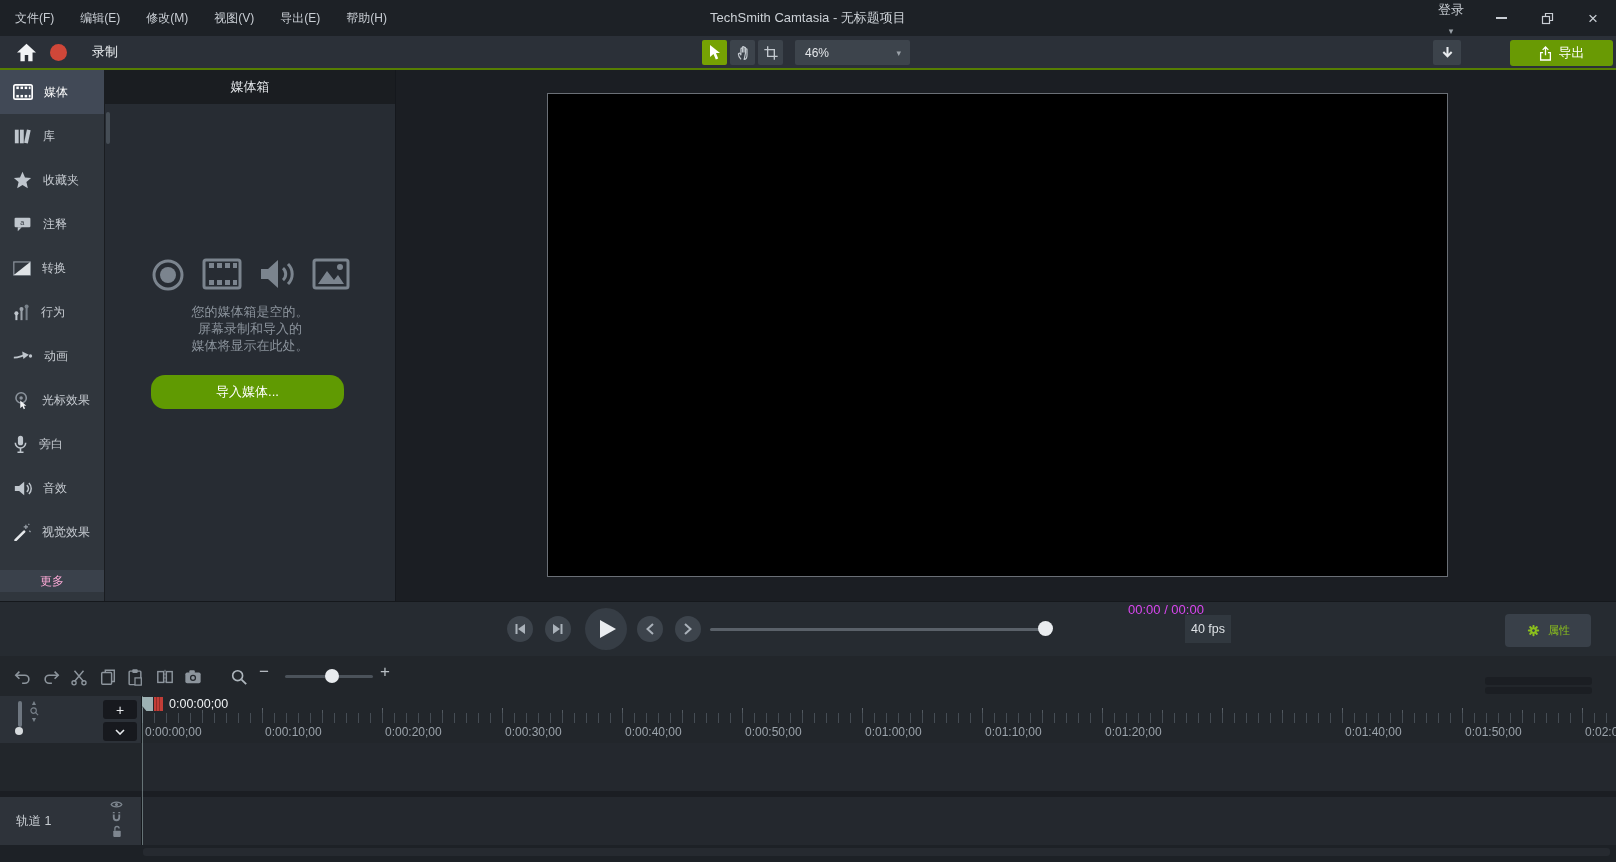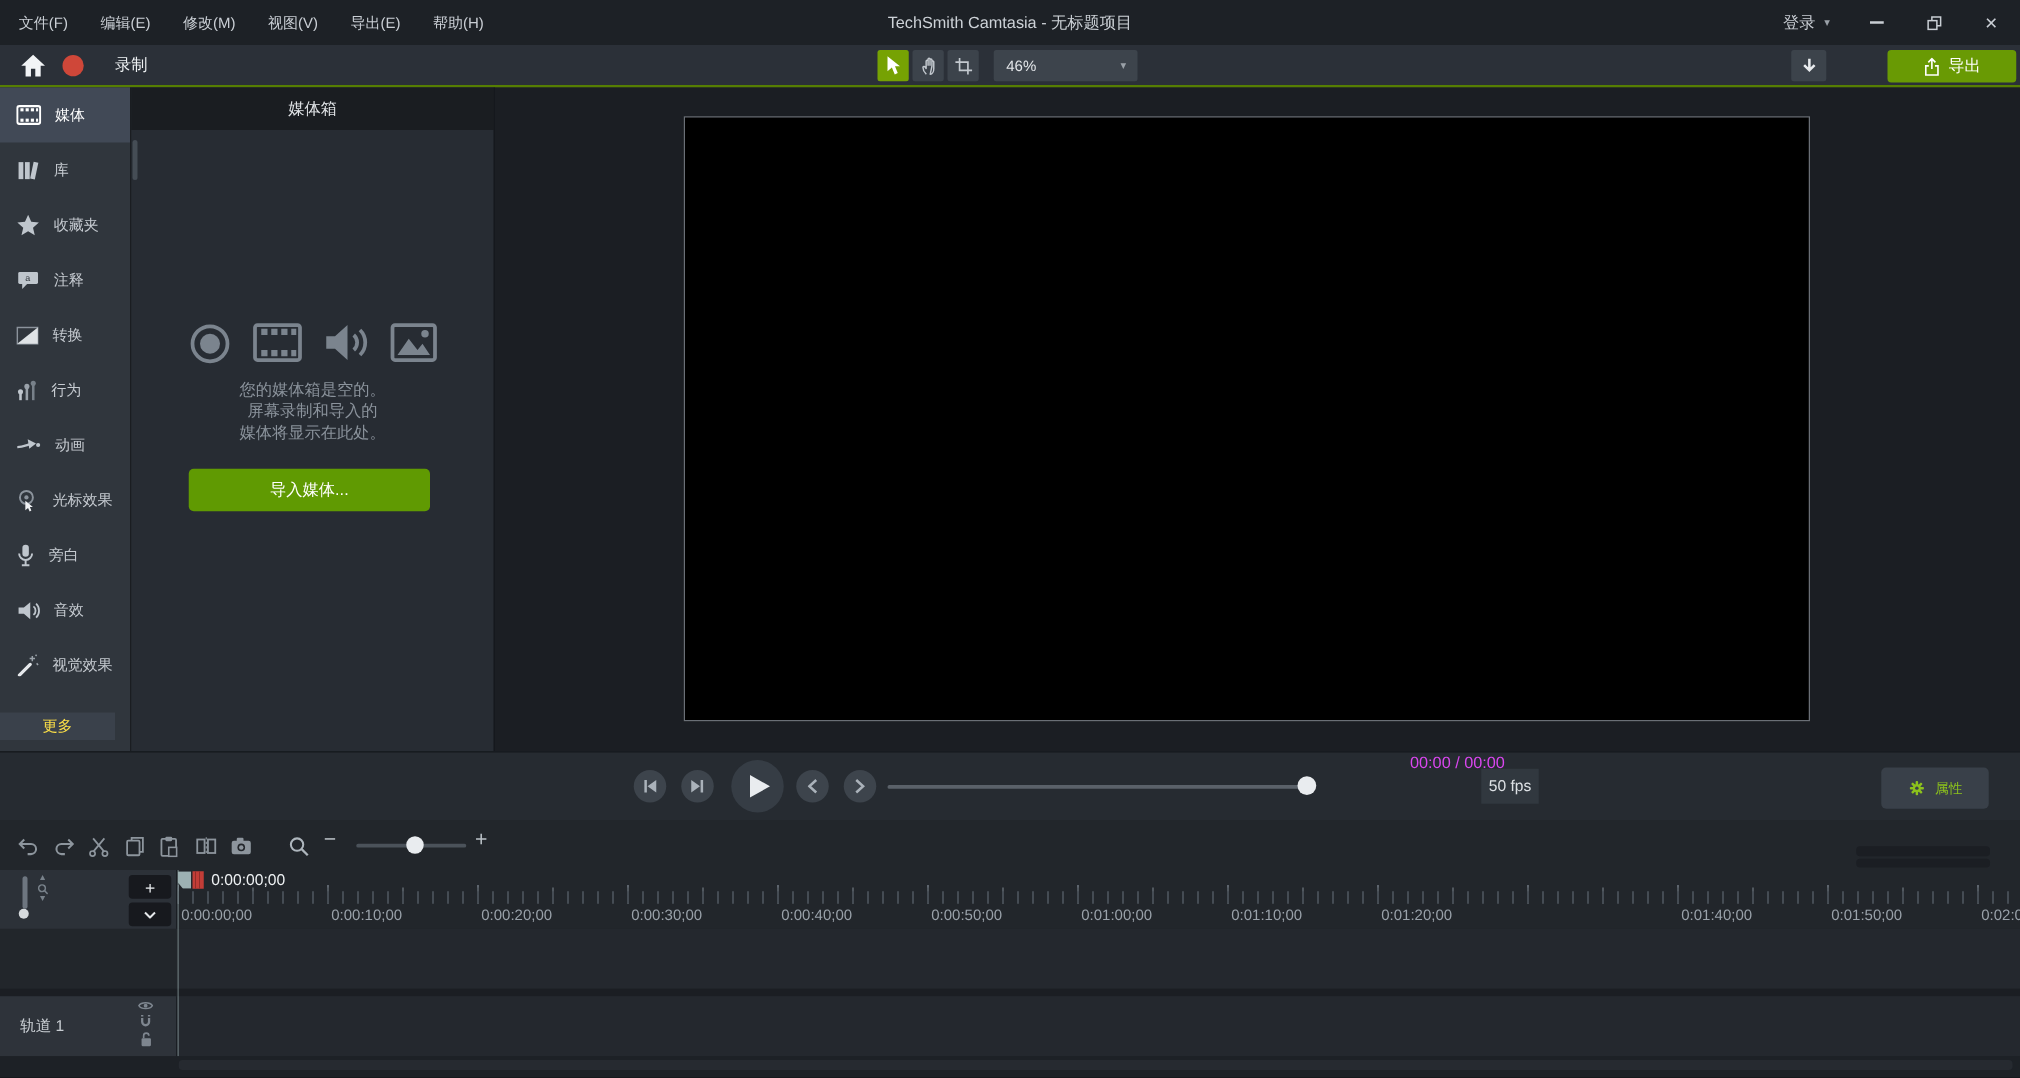--- a/index.html
+++ b/index.html
@@ -10,21 +10,21 @@
   .flex{display:flex;align-items:center;gap:16px;}
   svg{display:block;}
 
   
   .titlebar{left:0;top:0;width:1616px;height:36px;background:#1d2126;}
   .menus{left:2px;top:0;height:36px;display:flex;}
   .menu-item{padding:0 13px;line-height:36px;font-size:12px;color:#c9ced4;cursor:default;}
   .win-title{left:0;top:0;width:1616px;height:36px;text-align:center;line-height:36px;
              font-size:13px;color:#cdd2d7;pointer-events:none;}
   .tb-right{right:0;top:0;height:36px;display:flex;align-items:center;}
-  .signin{padding:0 14px;font-size:13px;color:#c9ced4;display:flex;align-items:center;gap:7px;}
+  .signin{padding:0 14px;font-size:13px;color:#c9ced4;display:flex;align-items:center;gap:7px;flex-direction:column;}
   .caret{font-size:9px;color:#9aa1a8;}
   .winbtn{width:46px;height:36px;display:flex;align-items:center;justify-content:center;color:#c9ced4;}
   .min-glyph{width:11px;height:2px;background:#c9ced4;}
   .close-glyph{font-size:17px;line-height:1;color:#c9ced4;}
 
   
   .toolbar{left:0;top:36px;width:1616px;height:32px;background:#2b3038;border-bottom:2px solid #567e02;}
   .record-dot{width:17px;height:17px;border-radius:50%;background:#cf4739;}
   .record-label{font-size:13px;color:#eef1f3;margin-left:9px;}
   .toolbtn{width:25px;height:25px;border-radius:2px;display:flex;align-items:center;justify-content:center;background:#3c434b;}
@@ -34,33 +34,33 @@
   .zoom-dd .caret{position:absolute;right:9px;}
   .export-btn{left:1510px;top:4px;width:103px;height:26px;background:#699a04;border-radius:3px;
               display:flex;align-items:center;justify-content:center;gap:7px;color:#fff;font-size:13px;}
   .dl-btn{left:1433px;top:4px;width:28px;height:25px;background:#3c434b;border-radius:2px;
           display:flex;align-items:center;justify-content:center;}
 
   
   .sidebar{left:0;top:70px;width:104px;height:531px;background:#30363d;}
   .side-item{height:44px;display:flex;align-items:center;padding-left:13px;gap:11px;font-size:12px;color:#c6cbd1;}
   .side-item.sel{background:#414956;color:#fff;}
-  .side-more{position:absolute;left:0;top:500px;width:92px;height:22px;background:#3a414b;
-             display:flex;align-items:center;justify-content:center;font-size:12px;color:#fde047;}
+  .side-more{position:absolute;left:0;top:500px;width:104px;height:22px;background:#3a414b;
+             display:flex;align-items:center;justify-content:center;font-size:12px;color:#f9a8d4;}
   .panel-plus{left:104px;top:570px;width:27px;height:22px;background:#22262c;color:#dfe3e6;
               display:flex;align-items:center;justify-content:center;font-size:15px;}
 
   
   .media-panel{left:104px;top:70px;width:291px;height:531px;background:#272c33;border-left:1px solid #1a1d21;box-sizing:border-box;}
   .media-header{left:0;top:0;width:100%;height:34px;background:#1a1d21;display:flex;align-items:center;justify-content:center;
                 font-size:13px;color:#e2e5e8;}
   .media-scroll{left:1px;top:42px;width:4px;height:32px;background:#454d55;border-radius:2px;}
   .bin-icons{left:0;top:188px;width:100%;display:flex;justify-content:center;gap:17px;}
   .bin-empty{left:0;top:233px;width:100%;text-align:center;font-size:13px;line-height:17px;color:#8b939c;}
-  .import-btn{left:46px;top:305px;width:193px;height:34px;background:#609a02;border-radius:4px;
+  .import-btn{left:46px;top:305px;width:193px;height:34px;background:#609a02;border-radius:14px;
               display:flex;align-items:center;justify-content:center;color:#fff;font-size:13px;}
 
   
   .canvas{left:395px;top:70px;width:1221px;height:531px;background:#1b1e23;border-left:1px solid #15181d;box-sizing:border-box;}
   .stage{left:151px;top:23px;width:899px;height:482px;background:#000;border:1px solid #6a6f76;}
 
   
   .playbar{left:0;top:601px;width:1616px;height:55px;background:#262b31;border-top:1px solid #15181c;box-sizing:border-box;}
   .pbtn{border-radius:50%;background:#3d444c;display:flex;align-items:center;justify-content:center;}
   .pbtn.small{width:26px;height:26px;}
@@ -367,21 +367,21 @@
       <svg width="8" height="12" viewBox="0 0 8 12">
         <path d="M1 1 L6.5 6 L1 11" fill="none" stroke="#aab2ba" stroke-width="2"></path>
       </svg>
     </div>
     <div class="abs seek-track"></div>
     <div class="abs seek-handle"></div>
     <div class="abs time-label">
       <span>00:00 / 00:00</span>
     </div>
     <div class="abs fps-box">
-      <span>50 fps</span>
+      <span>40 fps</span>
     </div>
     <div class="abs props-btn">
       <svg width="15" height="15" viewBox="0 0 24 24">
         <g fill="#8cc11c">
           <rect x="10.4" y="3" width="3.2" height="18" rx="1.2"></rect>
           <rect x="10.4" y="3" width="3.2" height="18" rx="1.2" transform="rotate(45 12 12)"></rect>
           <rect x="10.4" y="3" width="3.2" height="18" rx="1.2" transform="rotate(90 12 12)"></rect>
           <rect x="10.4" y="3" width="3.2" height="18" rx="1.2" transform="rotate(135 12 12)"></rect>
           <circle cx="12" cy="12" r="5"></circle>
         </g>

